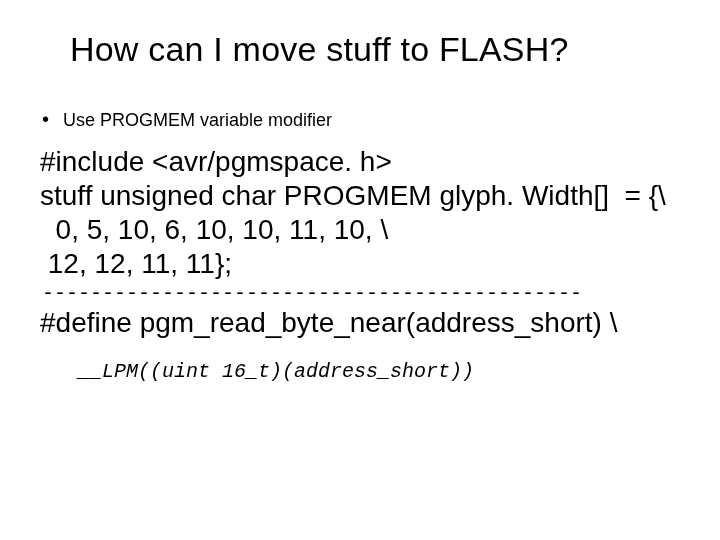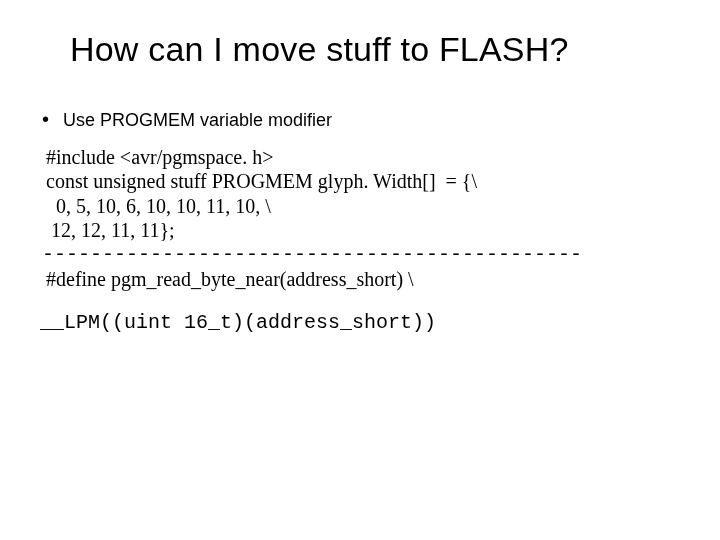--- a/index.html
+++ b/index.html
@@ -33,58 +33,60 @@
     font-size: 20px;
     line-height: 1;
     margin-right: 14px;
     margin-left: 2px;
   }
   .bullet-text {
     font-size: 18px;
     font-weight: 400;
   }
   .code {
-    font-family: Liberation Serif, serif;
-    font-size: 20px;
+    font-family: Liberation Sans, sans-serif;
+    font-size: 28px;
     line-height: 1.22;
     white-space: pre;
-    margin-left: 6px;
+    margin-left: 0;
   }
   .divider {
     font-family: "Courier New", Courier, monospace;
     font-size: 20px;
     line-height: 1.22;
     white-space: pre;
     margin-left: 2px;
     letter-spacing: 0;
   }
   .code-indent {
     font-family: "Courier New", Courier, monospace;
     font-size: 20px;
     line-height: 1.22;
     white-space: pre;
+    margin-left: 38px;
+    font-style: italic;
   }
   .blank {
     height: 20px;
   }
 </style>
 </head>
 <body>
 
 <div class="slide">
 
   <div class="title">How can I move stuff to FLASH?</div>
 
   <div class="bullet-row">
     <span class="bullet-dot">•</span>
     <span class="bullet-text">Use PROGMEM variable modifier</span>
   </div>
 
   <div class="code">#include &lt;avr/pgmspace. h&gt;</div>
-  <div class="code">const unsigned stuff PROGMEM glyph. Width[]  = {\</div>
+  <div class="code">stuff unsigned char PROGMEM glyph. Width[]  = {\</div>
   <div class="code">  0, 5, 10, 6, 10, 10, 11, 10, \</div>
   <div class="code"> 12, 12, 11, 11};</div>
   <div class="divider">---------------------------------------------</div>
   <div class="code">#define pgm_read_byte_near(address_short) \</div>
   <div class="blank"></div>
   <div class="code-indent">__LPM((uint 16_t)(address_short))</div>
 
 </div>
 
 </body></html>

